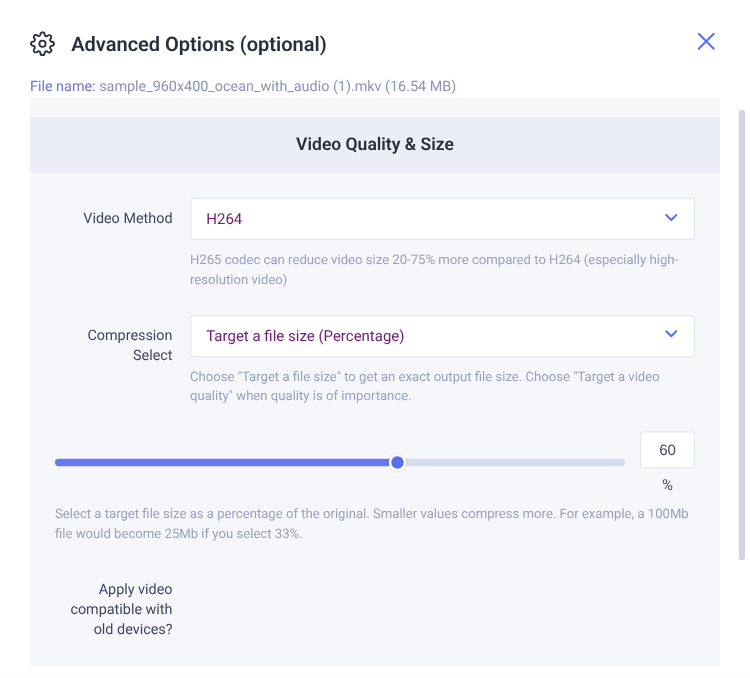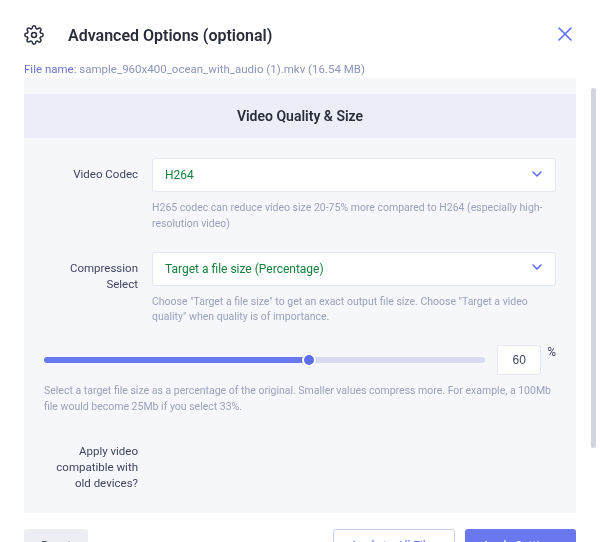--- a/index.html
+++ b/index.html
@@ -20,21 +20,21 @@
   }
   .header-row {
     display: flex;
     align-items: center;
     justify-content: space-between;
     margin-bottom: 14px;
   }
   .header-left {
     display: flex;
     align-items: center;
-    gap: 24px;
+    gap: 13px;
   }
   .gear svg { display:block; }
   .title {
     font-size: 16px;
     font-weight: 600;
     color: #2a2e3b;
   }
   .close-btn {
     color: #5b6df0;
     font-size: 18px;
@@ -83,21 +83,21 @@
   .select {
     background: #fff;
     border: 1px solid #e4e6f0;
     border-radius: 3px;
     height: 34px;
     display: flex;
     align-items: center;
     justify-content: space-between;
     padding: 0 12px;
     font-size: 12px;
-    color: #15803d;
+    color: #701a75;
     cursor: pointer;
   }
   .chevron {
     color: #5b6df0;
   }
   .hint {
     font-size: 10.5px;
     color: #9aa1bd;
     line-height: 1.5;
     margin-top: 8px;
@@ -122,22 +122,23 @@
     transform: translate(-50%, -50%);
     width: 14px;
     height: 14px;
     background: #5b6df0;
     border: 2px solid #fff;
     border-radius: 50%;
     box-shadow: 0 0 0 1px rgba(0,0,0,.05);
   }
   .pct-box {
     display: flex;
-    align-items: flex-start;
+    align-items: center;
     gap: 6px;
+    flex-direction: column;
   }
   .pct-input {
     width: 44px;
     height: 30px;
     border: 1px solid #e4e6f0;
     border-radius: 3px;
     background: #fff;
     text-align: center;
     font-size: 12px;
     color: #3f4560;
@@ -232,21 +233,21 @@
   <div class="file-line">
     <span class="lbl">File name:</span>
     <span>sample_960x400_ocean_with_audio (1).mkv</span>
     <span>(16.54 MB)</span>
   </div>
 
   <div class="panel">
     <div class="panel-header">Video Quality &amp; Size</div>
 
     <div class="row">
-      <div class="row-label">Video Codec</div>
+      <div class="row-label">Video Method</div>
       <div class="row-body">
         <div class="select">
           <span>H264</span>
           <span class="chevron">
             <svg width="12" height="12" viewBox="0 0 12 12">
                 <path d="M2 4 L6 8 L10 4" fill="none" stroke="#5b6df0" stroke-width="1.6" stroke-linecap="round" stroke-linejoin="round"></path>
               </svg>
           </span>
         </div>
         <div class="hint">H265 codec can reduce video size 20-75% more compared to H264 (especially high-resolution video)</div>

